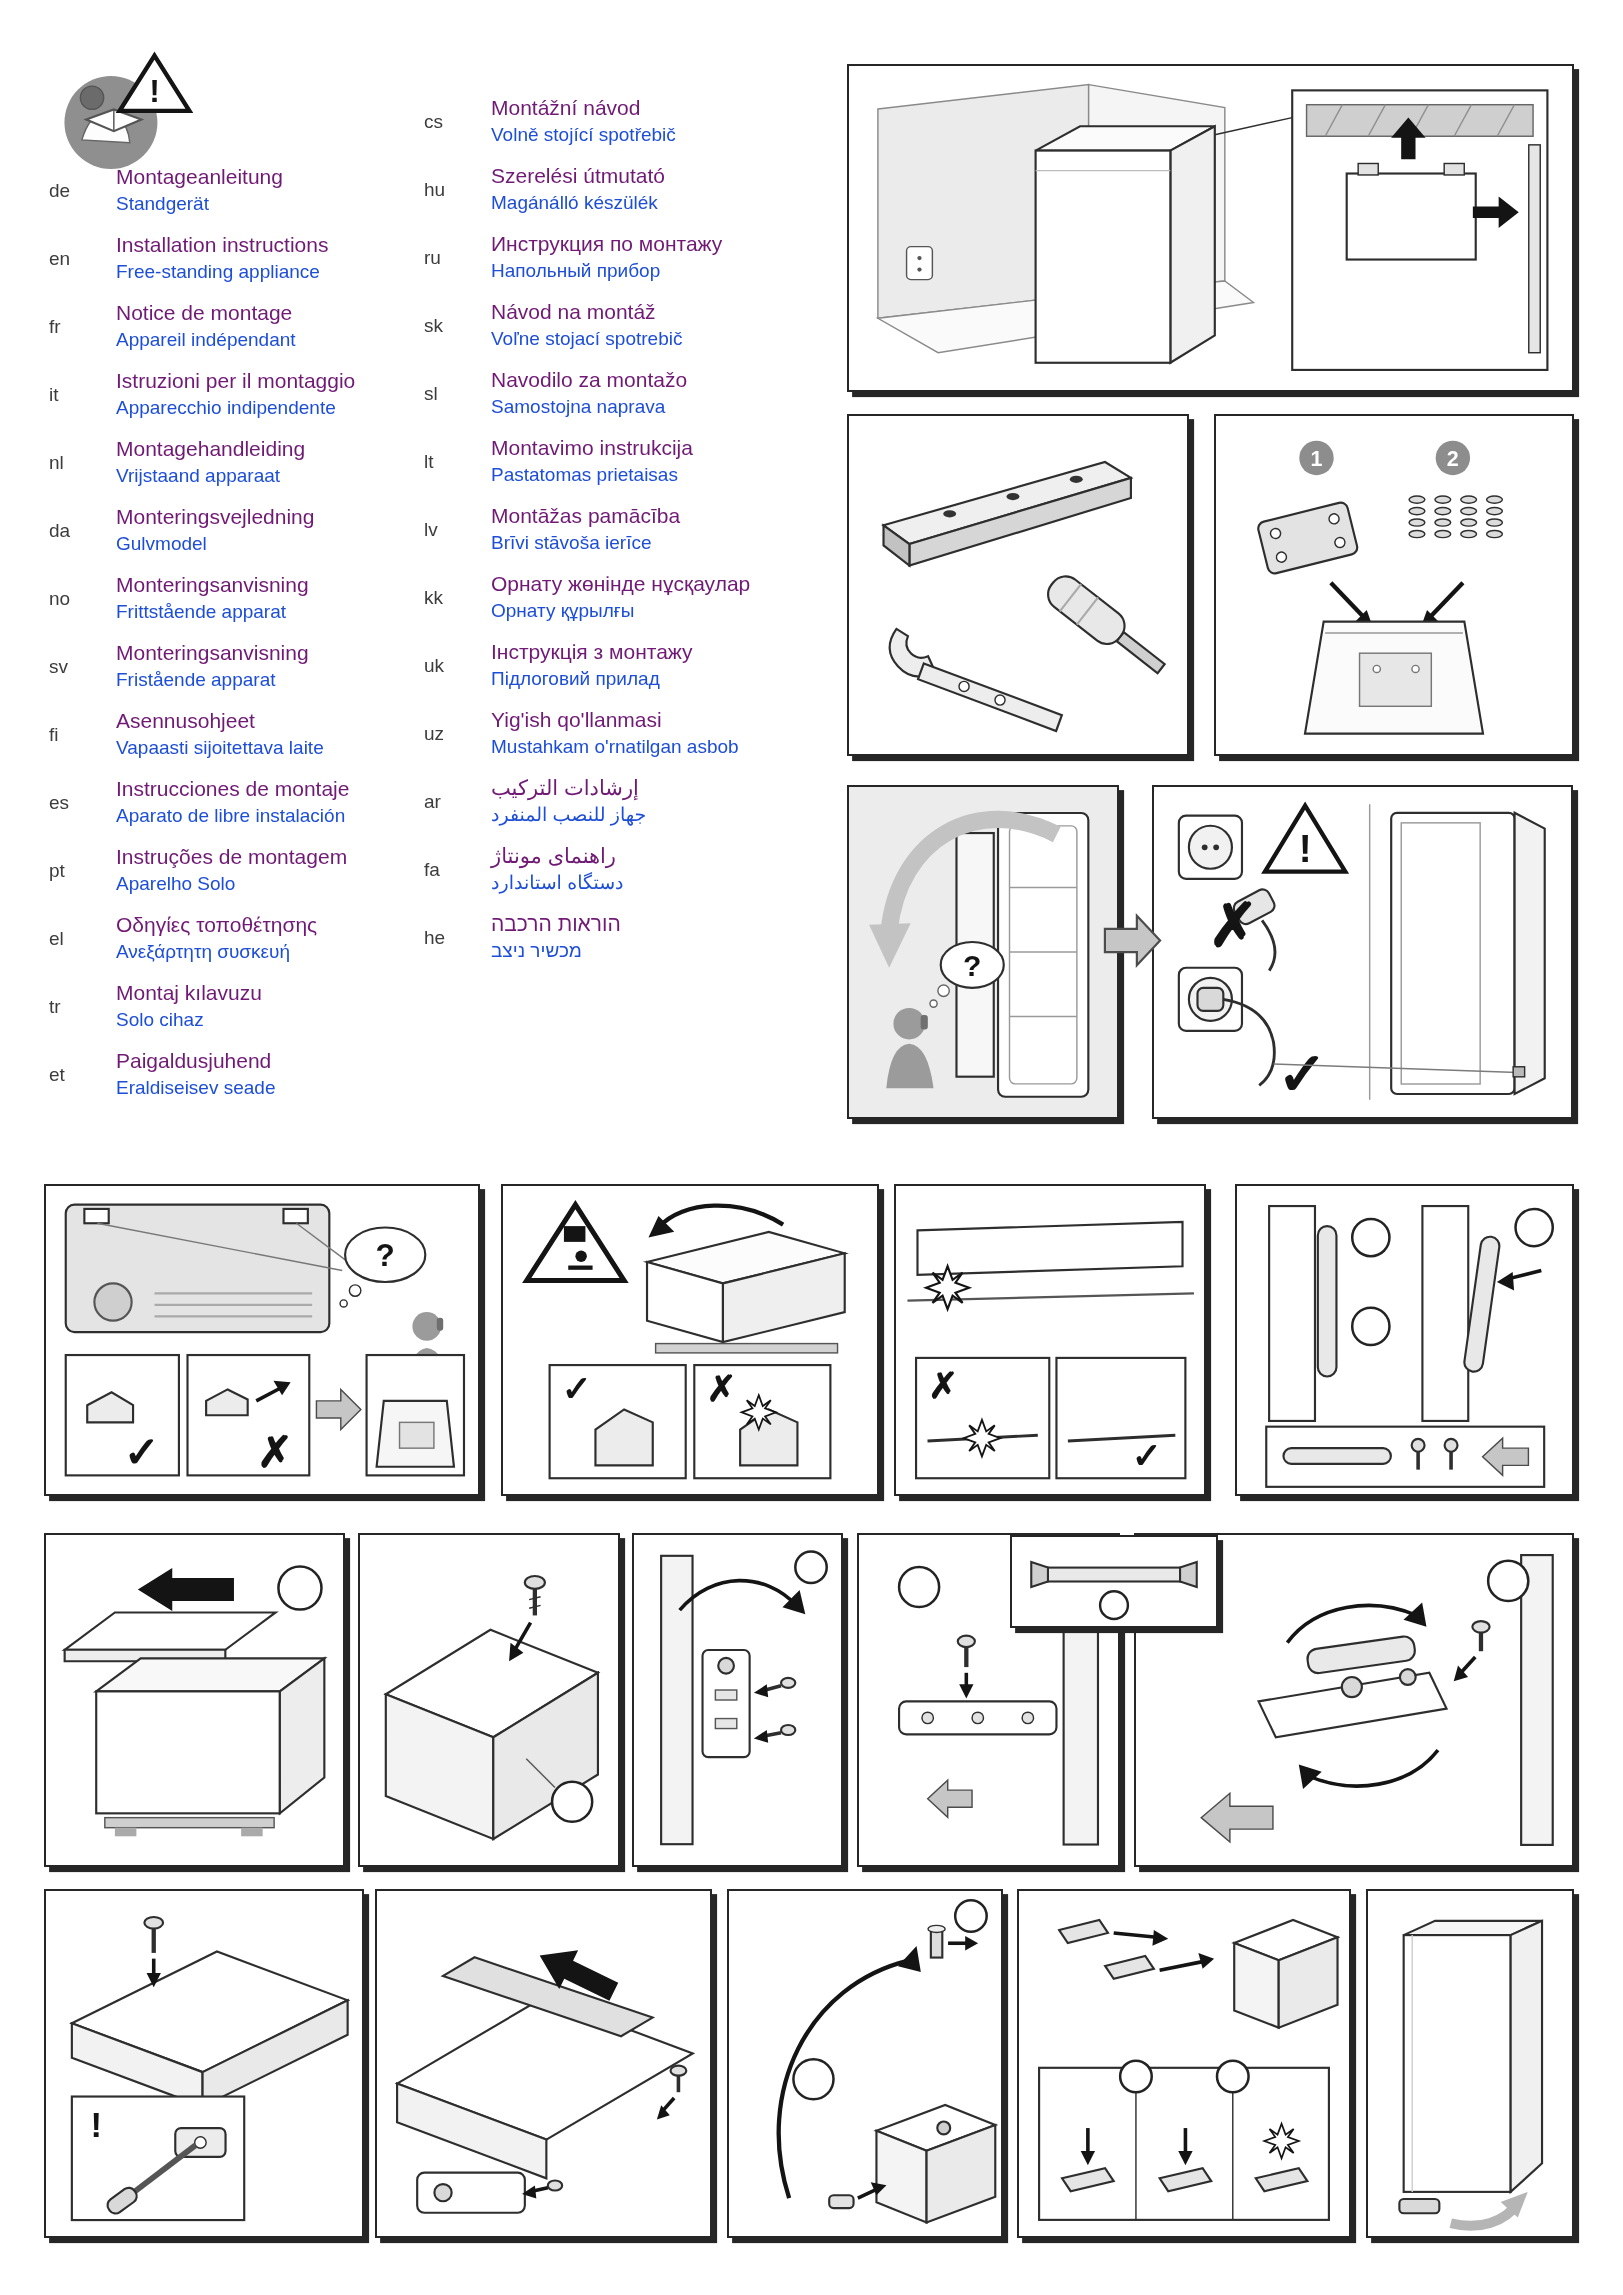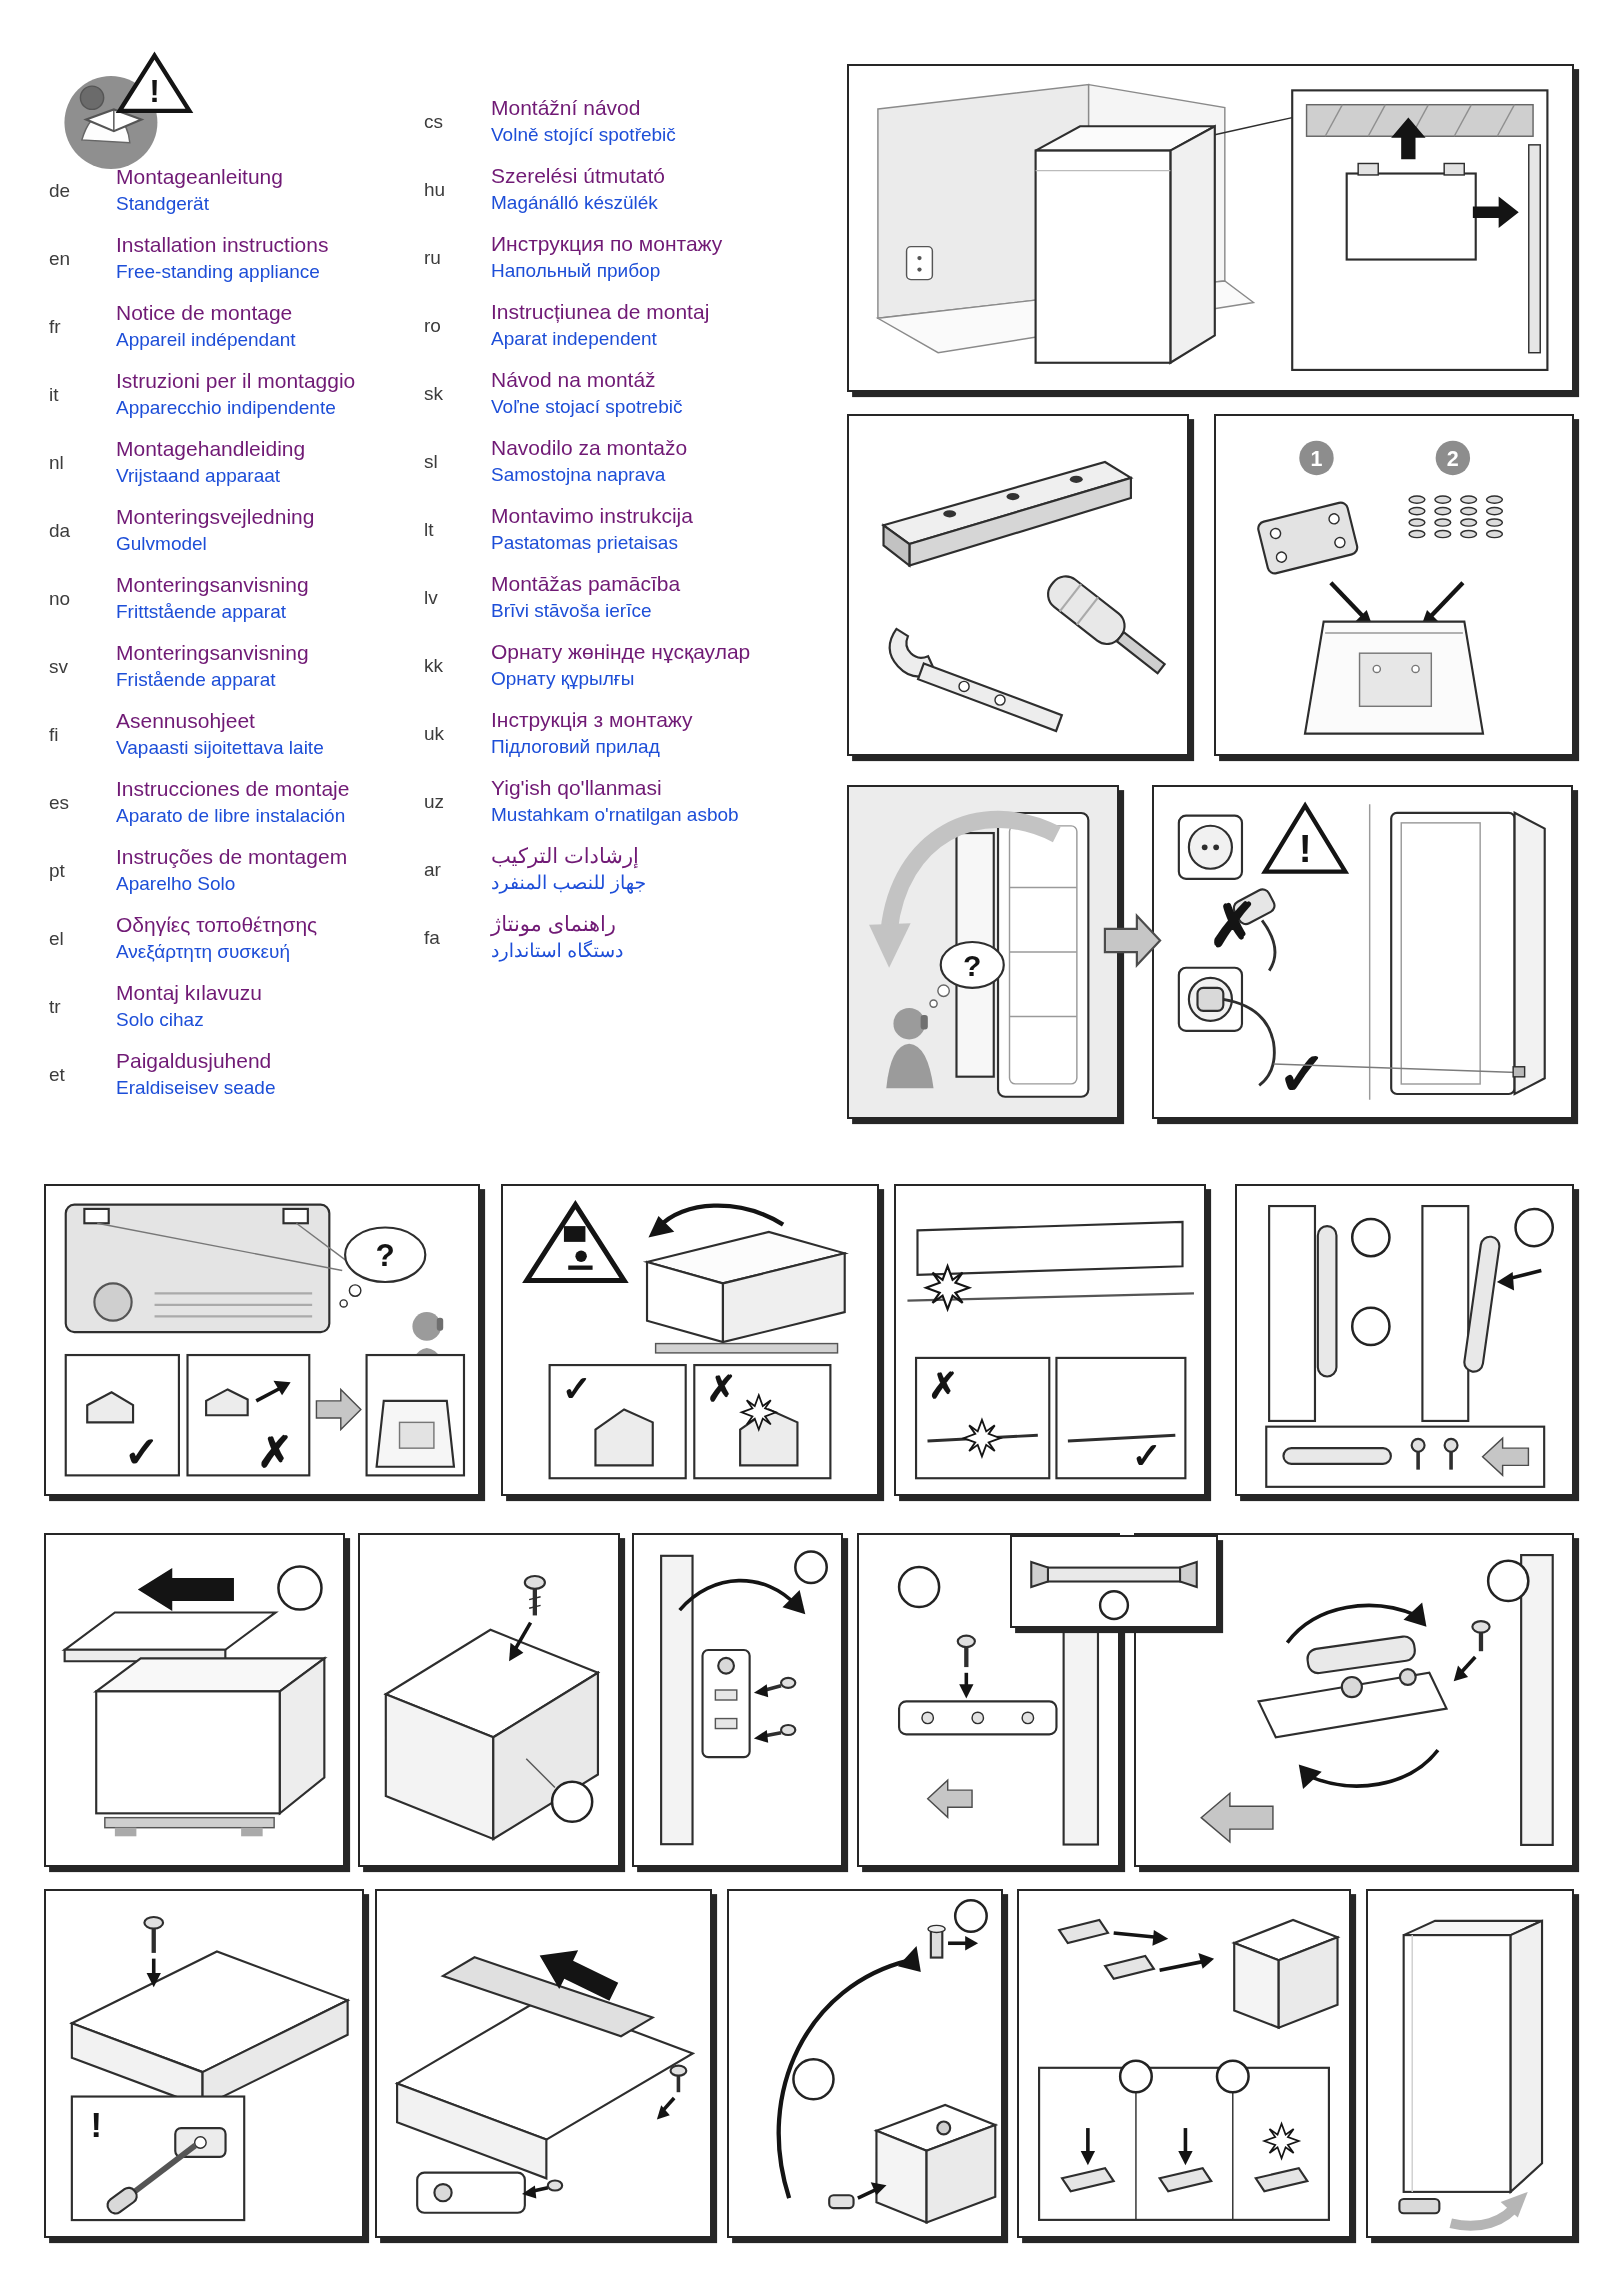--- a/index.html
+++ b/index.html
@@ -169,27 +169,20 @@
       </div>
 
       <div class="lang-row">
         <div class="code">ru</div>
         <div>
           <div class="ltitle">Инструкция по монтажу</div>
           <div class="lsub">Напольный прибор</div>
         </div>
       </div>
 
-      <div class="lang-row">
-        <div class="code">ro</div>
-        <div>
-          <div class="ltitle">Instrucțiunea de montaj</div>
-          <div class="lsub">Aparat independent</div>
-        </div>
-      </div>
 
       <div class="lang-row">
         <div class="code">sk</div>
         <div>
           <div class="ltitle">Návod na montáž</div>
           <div class="lsub">Voľne stojací spotrebič</div>
         </div>
       </div>
 
       <div class="lang-row">
@@ -249,20 +242,27 @@
       </div>
 
       <div class="lang-row">
         <div class="code">fa</div>
         <div>
           <div class="ltitle">راهنمای مونتاژ</div>
           <div class="lsub">دستگاه استاندارد</div>
         </div>
       </div>
 
+      <div class="lang-row">
+        <div class="code">he</div>
+        <div>
+          <div class="ltitle">הוראות הרכבה</div>
+          <div class="lsub">מכשיר ניצב</div>
+        </div>
+      </div>
     </div>
 
   <div class="panel" style="left:847px;top:64px;width:727px;height:328px">
     <svg viewBox="0 0 1000 452">
       <g>
         <polygon points="36,60 330,26 330,318 36,352" fill="#ebebeb" stroke="#8a8a8a" stroke-width="2"></polygon>
         <polygon points="330,26 520,58 520,300 330,318" fill="#f5f5f5" stroke="#8a8a8a" stroke-width="2"></polygon>
         <polygon points="36,352 330,318 520,300 560,330 120,400" fill="#fafafa" stroke="#8a8a8a" stroke-width="2"></polygon>
         <rect x="76" y="252" width="36" height="46" rx="6" fill="#fff" stroke="#555" stroke-width="2"></rect>
         <circle cx="94" cy="268" r="3" fill="#555"></circle>

